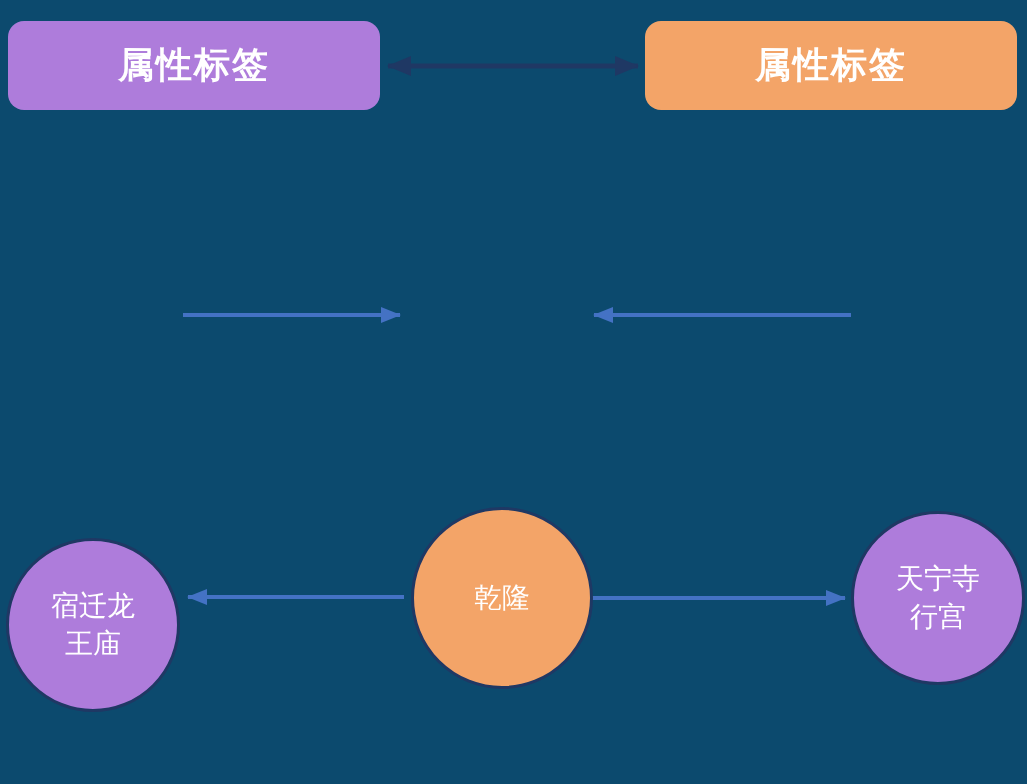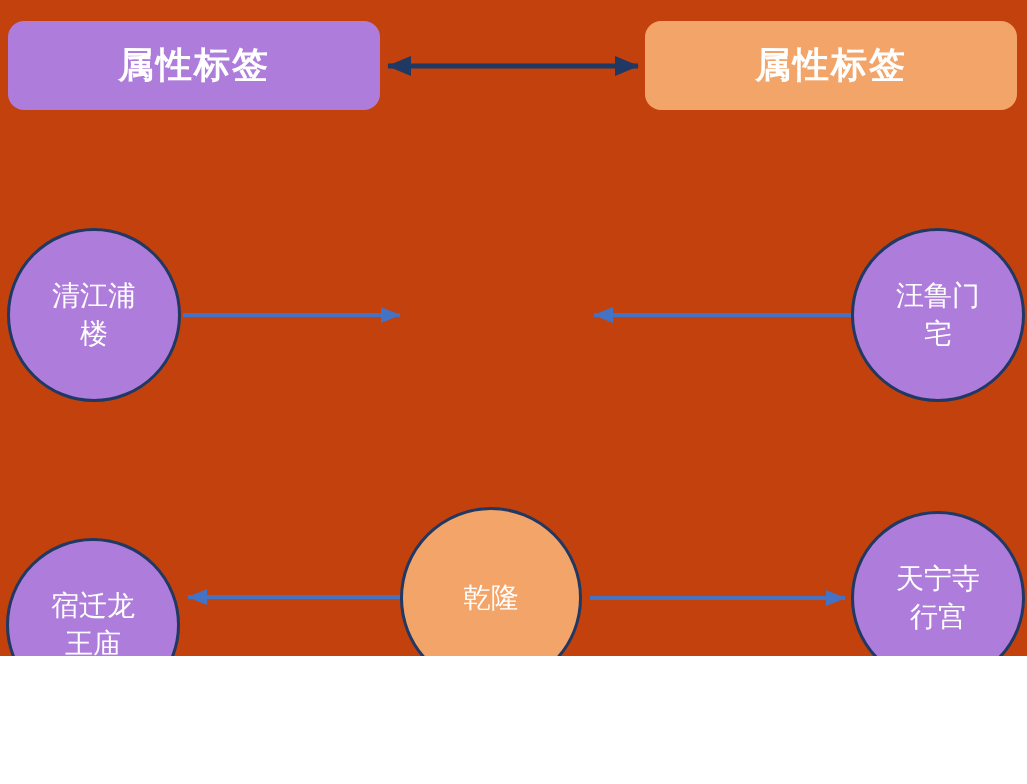--- a/index.html
+++ b/index.html
@@ -4,22 +4,22 @@
 <style>
   html, body {
     margin: 0;
     padding: 0;
     background: #ffffff;
     font-family: "Liberation Sans", "DejaVu Sans", sans-serif;
   }
   .canvas {
     position: relative;
     width: 1027px;
-    height: 656px;
-    background: #c2410c;
+    height: 784px;
+    background: #0c4a6e;
     overflow: hidden;
   }
   .pill {
     position: absolute;
     width: 372px;
     height: 89px;
     border-radius: 16px;
     display: flex;
     align-items: center;
     justify-content: center;
@@ -89,43 +89,31 @@
 
     <line x1="183" y1="315" x2="400" y2="315" stroke="#4472C4" stroke-width="4" marker-end="url(#ah-blue)"></line>
 
     <line x1="851" y1="315" x2="594" y2="315" stroke="#4472C4" stroke-width="4" marker-end="url(#ah-blue)"></line>
 
     <line x1="404" y1="597" x2="188" y2="597" stroke="#4472C4" stroke-width="4" marker-end="url(#ah-blue)"></line>
 
     <line x1="590" y1="598" x2="845" y2="598" stroke="#4472C4" stroke-width="4" marker-end="url(#ah-blue)"></line>
   </svg>
 
-  <div class="node purple small" style="left:7px; top:228px;">
-    <div class="node-text">
-        <div>清江浦</div>
-        <div>楼</div>
-      </div>
-  </div>
 
 
-  <div class="node purple small" style="left:851px; top:228px;">
-    <div class="node-text">
-        <div>汪鲁门</div>
-        <div>宅</div>
-      </div>
-  </div>
 
   <div class="node purple small" style="left:6px; top:538px;">
     <div class="node-text">
         <div>宿迁龙</div>
         <div>王庙</div>
       </div>
   </div>
 
-  <div class="node orange big" style="left:400px; top:507px;">
+  <div class="node orange big" style="left:411px; top:507px;">
     <div class="node-text">
         <div>乾隆</div>
       </div>
   </div>
 
   <div class="node purple small" style="left:851px; top:511px;justify-content:center;">
     <div class="node-text">
         <div>天宁寺</div>
         <div>行宫</div>
       </div>

